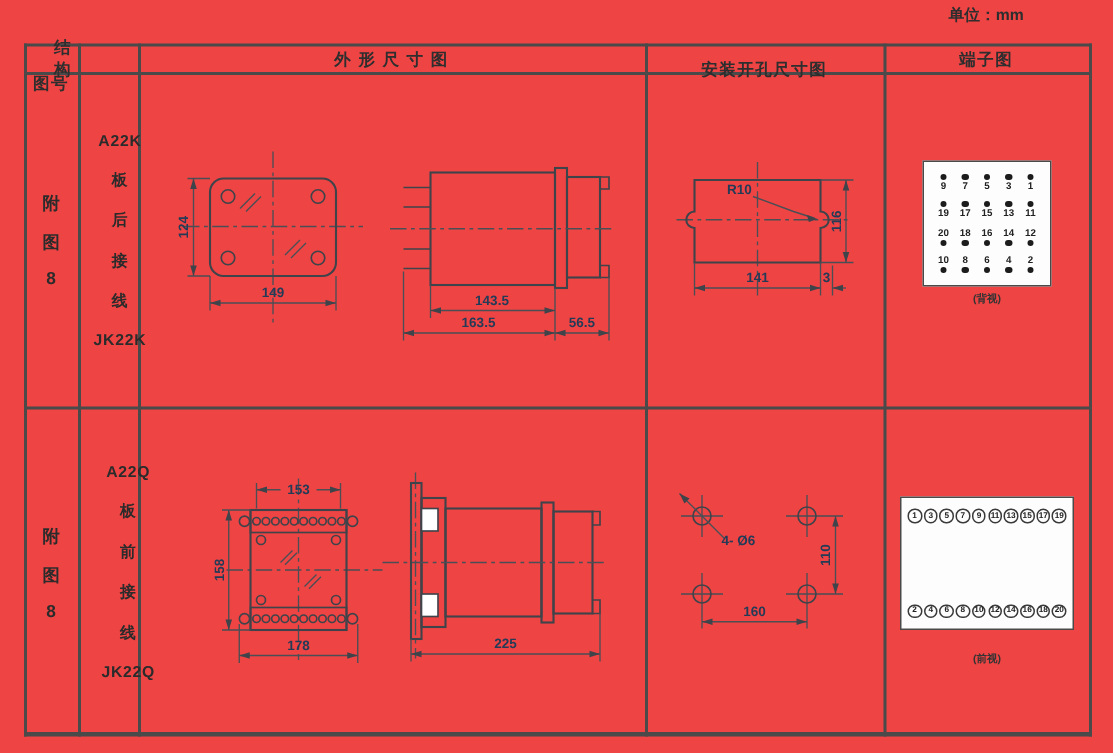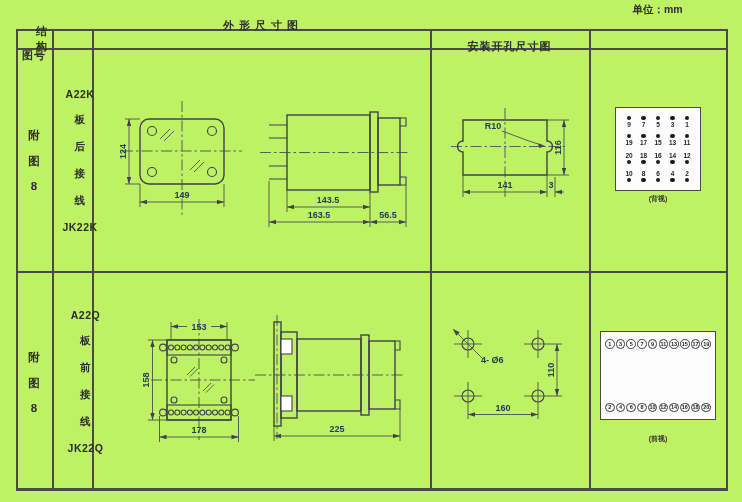--- a/index.html
+++ b/index.html
@@ -1,16 +1,16 @@
 <!DOCTYPE html>
 <html><head>
 <meta charset="utf-8">
 <style>
   html,body{margin:0;padding:0;background:#fff;}
-  #page{position:relative;width:742px;height:502px;background:#bef264;overflow:hidden;
+  #page{position:relative;width:742px;height:502px;background:#ef4444;overflow:hidden;
         font-family:"Liberation Sans",sans-serif;color:#2b2b2b;}
   .hline,.vline{position:absolute;background:#4a4a4a;}
   .cell{position:absolute;display:flex;align-items:center;justify-content:center;}
   .hdr{font-size:11px;font-weight:600;color:#2e2e2e;letter-spacing:1px;}
   .unit{position:absolute;font-size:10.5px;font-weight:600;color:#2e2e2e;text-align:center;}
   .stack{display:flex;flex-direction:column;align-items:center;}
   .figno{gap:11px;font-size:11.5px;font-weight:600;}
   .stco{gap:13px;font-size:10.5px;font-weight:600;letter-spacing:.5px;padding-left:16px;}
   svg{position:absolute;overflow:visible;}
   .ol{fill:none;stroke:#3f434a;stroke-width:1.4;}
@@ -51,22 +51,23 @@
   <div class="hline" style="left:16px;top:488px;width:712px;height:3px;"></div>
   <div class="vline" style="left:16px;top:29px;width:2px;height:462px;"></div>
   <div class="vline" style="left:52px;top:29px;width:2px;height:462px;"></div>
   <div class="vline" style="left:92px;top:29px;width:2px;height:462px;"></div>
   <div class="vline" style="left:430px;top:29px;width:2px;height:462px;"></div>
   <div class="vline" style="left:589px;top:29px;width:2px;height:462px;"></div>
   <div class="vline" style="left:726px;top:29px;width:2px;height:462px;"></div>
 
   <div class="cell hdr" style="left:16px;top:29px;width:36px;height:20px;margin-top:16px;">图号</div>
   <div class="cell hdr" style="left:36px;top:29px;width:16px;height:20px;">结构</div>
-  <div class="cell hdr" style="left:92px;top:15px;width:338px;height:20px;">外 形 尺 寸 图</div>
+  <div class="cell hdr" style="left:92px;top:29px;width:338px;height:20px;">外 形 尺 寸 图</div>
   <div class="cell hdr" style="left:430px;top:29px;width:159px;height:34px;">安装开孔尺寸图</div>
+  <div class="cell hdr" style="left:589px;top:29px;width:137px;height:20px;">端子图</div>
 
   <div class="cell" style="left:16px;top:49px;width:36px;height:222px;">
     <div class="stack figno">
         <span>附</span>
         <span>图</span>
         <span>8</span>
       </div>
   </div>
   <div class="cell" style="left:52px;top:49px;width:40px;height:222px;">
     <div class="stack stco">

